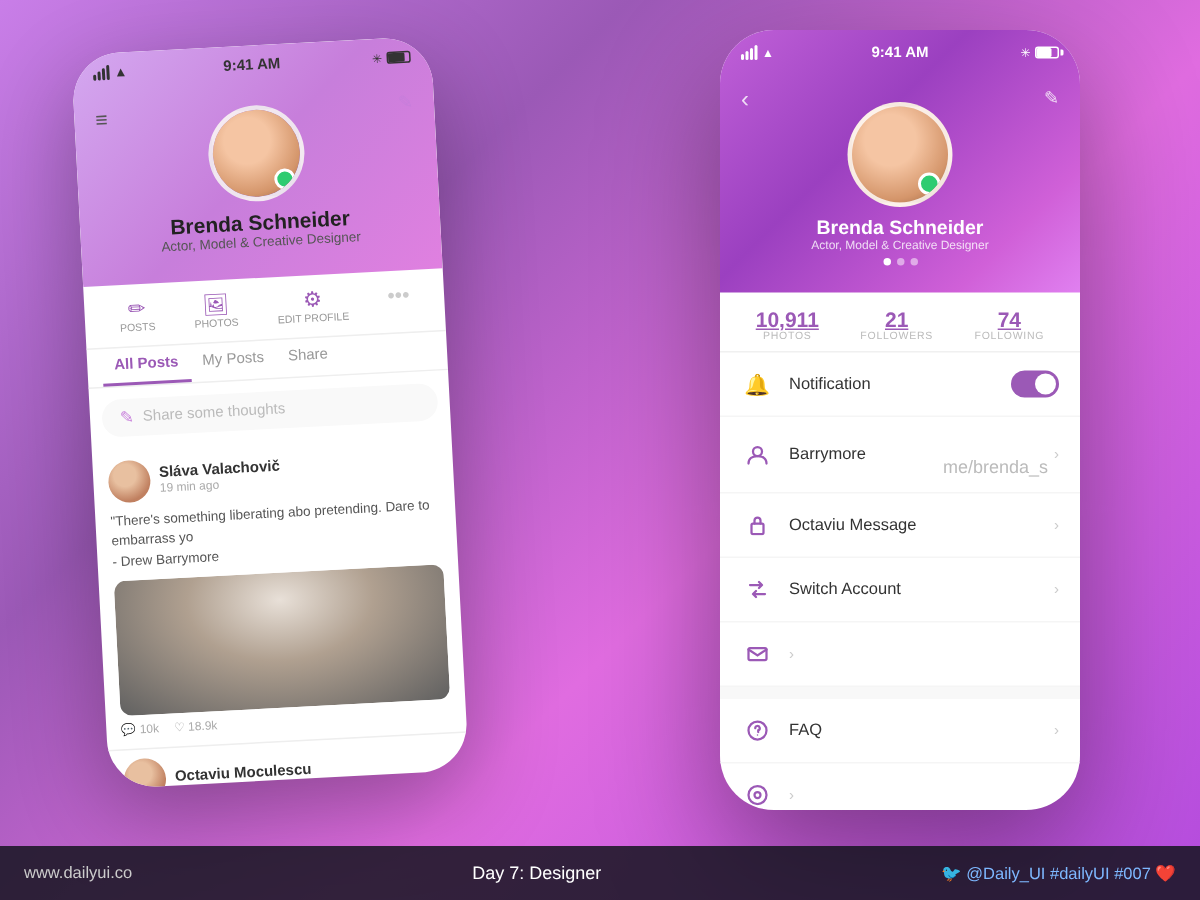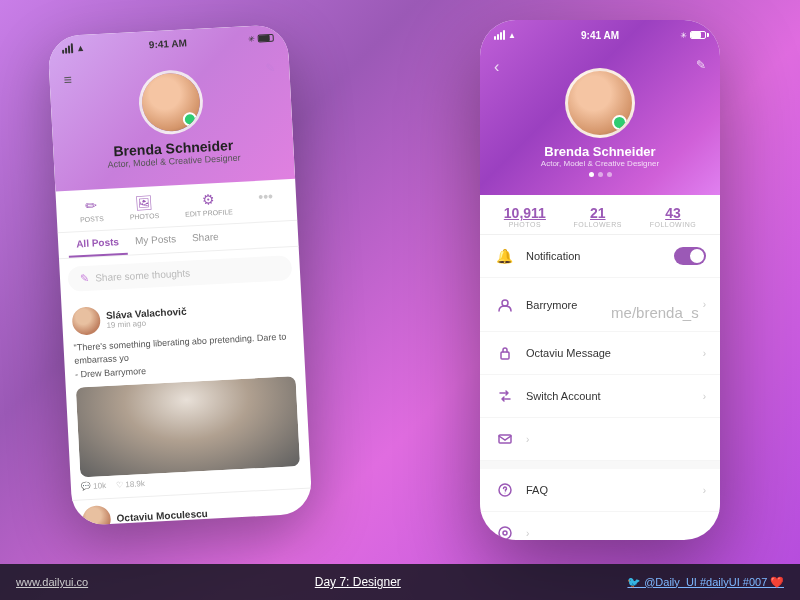--- a/index.html
+++ b/index.html
@@ -22,21 +22,20 @@
       background: rgba(20,20,30,0.85);
       display: flex;
       align-items: center;
       justify-content: space-between;
       padding: 0 16px;
       z-index: 100;
     }
     .bottom-bar span {
       color: #ccc;
       font-size: 11px;
-      text-decoration: underline;
     }
     .bottom-bar .center-text {
       color: #fff;
       font-size: 12px;
       font-weight: 500;
     }
     .bottom-bar .right-text {
       color: #7eb8ff;
       font-size: 11px;
     }
@@ -399,21 +398,21 @@
       margin-right: 10px;
       flex-shrink: 0;
     }
     .settings-label {
       flex: 1;
       font-size: 11px;
       color: #333;
       font-weight: 500;
     }
     .settings-value {
-      font-size: 15px;
+      font-size: 12px;
       color: #bbb;
       margin-right: 4px;
       margin-top: 16px;
     }
     .settings-chevron {
       color: #ccc;
       font-size: 10px;
     }
     
     .toggle {
@@ -594,21 +593,21 @@
   <div class="stats-row">
     <div class="stat-item">
       <span class="stat-number">10,911</span>
       <span class="stat-label">PHOTOS</span>
     </div>
     <div class="stat-item">
       <span class="stat-number">21</span>
       <span class="stat-label">FOLLOWERS</span>
     </div>
     <div class="stat-item">
-      <span class="stat-number">43</span>
+      <span class="stat-number">74</span>
       <span class="stat-label">FOLLOWING</span>
     </div>
   </div>
 
   <div class="settings-list">
 
     <div class="settings-item">
       <div class="settings-icon">🔔</div>
       <span class="settings-label">Notification</span>
       <div class="toggle"></div>

